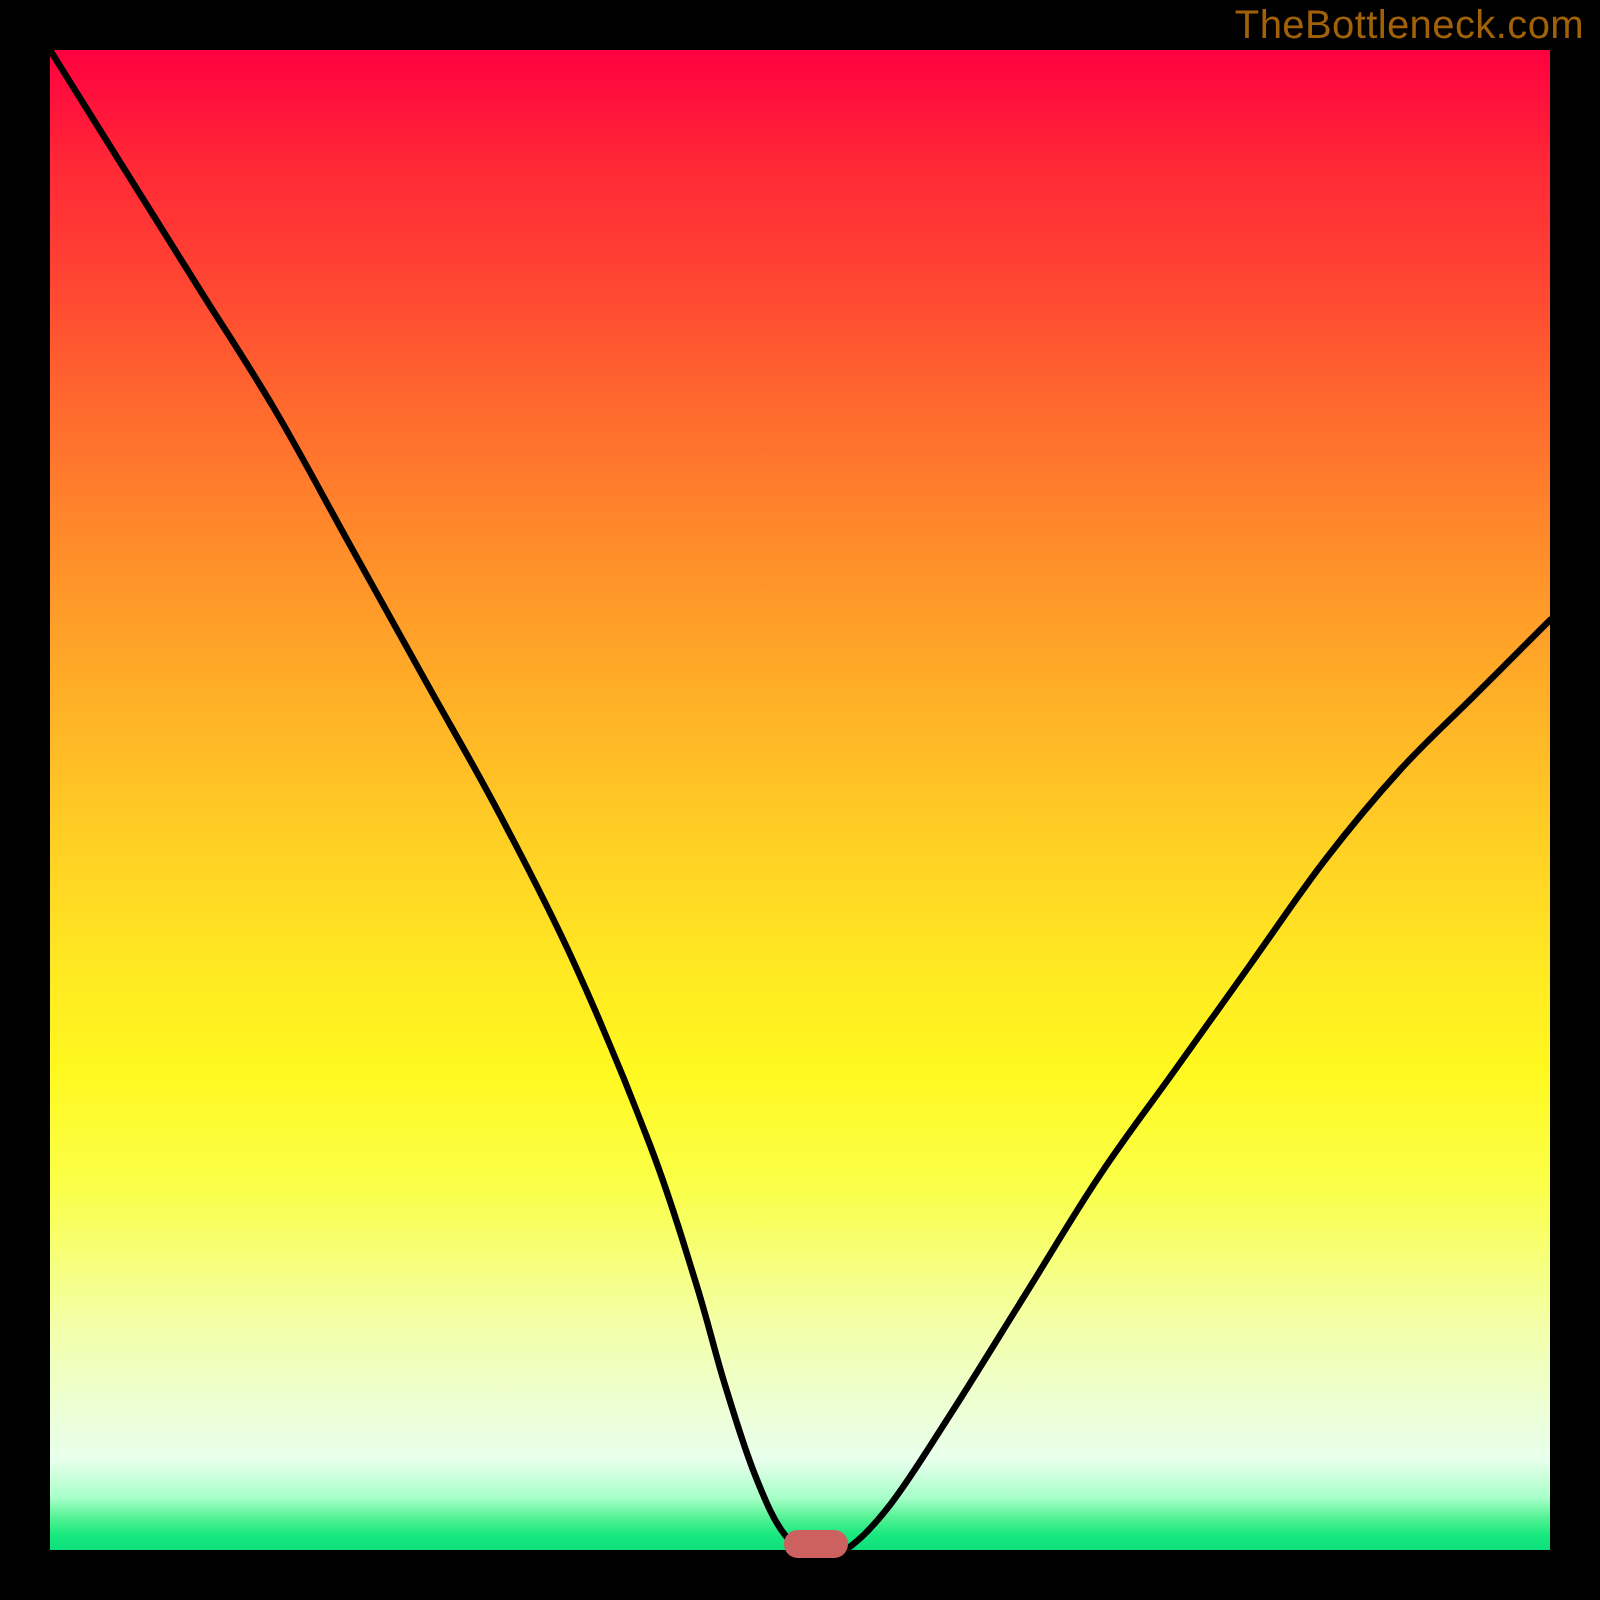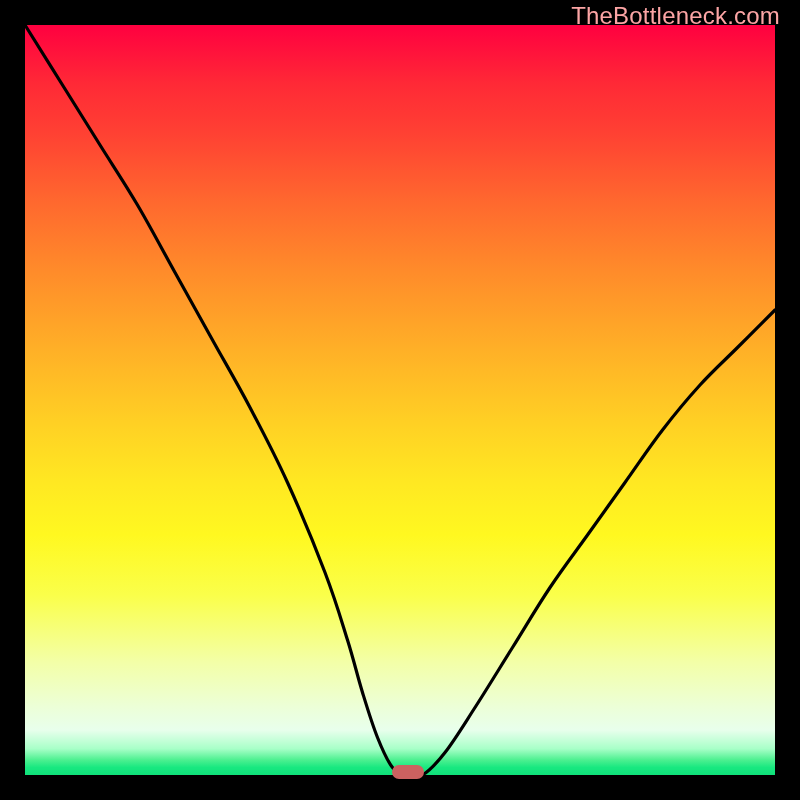--- a/index.html
+++ b/index.html
@@ -39,23 +39,23 @@
       #e8ffec 94%,
       #a8ffc8 96.5%,
       #4cf090 98%,
       #18e880 99%,
       #10e07a 100%
     );
   }
   .watermark {
     position: absolute;
     top: 2px;
-    right: 20px;
-    color: #fca5a5;
-    font-size: 24px;
+    right: 8px;
+    color: #a16207;
+    font-size: 20px;
     font-weight: 400;
     letter-spacing: 0.2px;
     user-select: none;
   }
   svg.curve {
     position: absolute;
     left: 0;
     top: 0;
     width: 750px;
     height: 750px;

